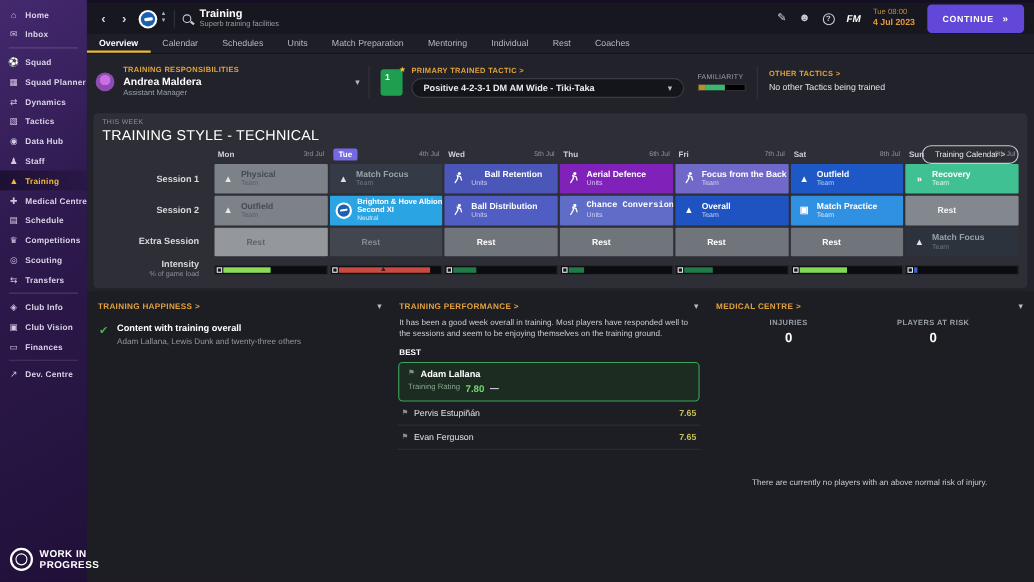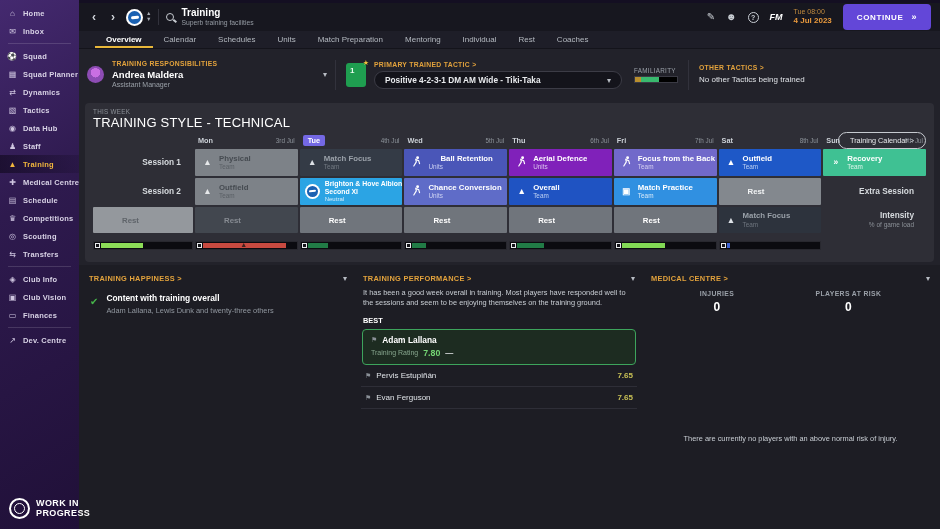--- a/index.html
+++ b/index.html
@@ -41,21 +41,21 @@
 .tb-ic{color:#c9ced4;font-size:10px;cursor:pointer;line-height:1;}
 .help-circle{width:11px;height:11px;border:1.3px solid #c9ced4;border-radius:50%;display:flex;align-items:center;justify-content:center;font-size:7px;font-weight:bold;color:#c9ced4;cursor:pointer;}
 .fm{font-size:9px;font-weight:bold;font-style:italic;color:#fff;}
 .datetime{display:flex;flex-direction:column;line-height:1.2;cursor:pointer;}
 .dt1{font-size:7px;color:#c08a3e;}
 .dt2{font-size:8px;font-weight:bold;color:#e8993d;}
 .continue-btn{background:#6347d8;color:#fff;border:none;font-family:inherit;font-size:8px;font-weight:bold;letter-spacing:.6px;padding:8px 14px;border-radius:4px;display:flex;align-items:center;gap:8px;cursor:pointer;}
 .continue-btn .arr{font-size:9px;}
 
 
-.tabbar{height:18px;background:#1e1e28;display:flex;padding-left:16px;border-bottom:1px solid #14141b;flex:none;}
+.tabbar{height:18px;background:#1e1e28;display:flex;padding-left:0;border-bottom:1px solid #14141b;flex:none;}
 .tab{font-size:8px;color:#b4b9c0;padding:0 11px;display:flex;align-items:center;cursor:pointer;}
 .tab.active{color:#fff;font-weight:bold;box-shadow:inset 0 -2px 0 #e8b73a;}
 
 
 .resp-row{height:52px;display:flex;align-items:center;padding:0 8px;flex:none;}
 .resp{display:flex;align-items:center;gap:8px;width:248px;}
 .avatar{width:17px;height:17px;border-radius:50%;background:radial-gradient(circle at 50% 40%,#c96fe3 0 35%,#8d4cb4 36% 100%);flex:none;}
 .resp-col{display:flex;flex-direction:column;line-height:1.25;}
 .sec-head{font-size:6.8px;font-weight:bold;color:#e2a23c;letter-spacing:.3px;}
 .resp-name{font-size:9.5px;font-weight:bold;color:#fff;}
@@ -423,27 +423,37 @@
           <div class="cell match-cell" style="background: rgb(43, 164, 228);">
             <span class="crest-sm">
               <i></i>
             </span>
             <span class="cell-text">
               <span class="m-title">Brighton &amp; Hove Albion</span>
               <span class="m-title">Second XI</span>
               <span class="m-sub">Neutral</span>
             </span>
           </div>
+          <div class="cell" style="background: rgb(80, 93, 194);">
+            <span class="cell-icon"><svg width="9" height="11" viewBox="0 0 10 12">
+                <circle cx="6.2" cy="1.8" r="1.6" fill="#ffffff"></circle>
+                <path d="M2 11 L4.8 6.4 L4.2 3.8 L7.4 5 L8.4 8.4" stroke="#ffffff" stroke-width="1.3" fill="none" stroke-linecap="round"></path>
+              </svg></span>
+            <span class="cell-text">
+              <span class="cell-title" style="color: rgb(255, 255, 255);">Ball Distribution</span>
+              <span class="cell-sub" style="color: rgb(199, 204, 240);">Units</span>
+            </span>
+          </div>
           <div class="cell" style="background: rgb(95, 108, 200);">
             <span class="cell-icon"><svg width="9" height="11" viewBox="0 0 10 12">
                 <circle cx="6.2" cy="1.8" r="1.6" fill="#ffffff"></circle>
                 <path d="M2 11 L4.8 6.4 L4.2 3.8 L7.4 5 L8.4 8.4" stroke="#ffffff" stroke-width="1.3" fill="none" stroke-linecap="round"></path>
               </svg></span>
             <span class="cell-text">
-              <span class="cell-title" style="color: rgb(255, 255, 255);">Chance Conversion</span>
+              <span class="cell-title" style="color: rgb(255, 255, 255); font-family: Liberation Mono, monospace;">Chance Conversion</span>
               <span class="cell-sub" style="color: rgb(204, 209, 242);">Units</span>
             </span>
           </div>
           <div class="cell" style="background: rgb(31, 83, 194);">
             <span class="cell-icon" style="color: rgb(255, 255, 255); font-weight: bold;">▲</span>
             <span class="cell-text">
               <span class="cell-title" style="color: rgb(255, 255, 255);">Overall</span>
               <span class="cell-sub" style="color: rgb(188, 208, 242);">Team</span>
             </span>
           </div>

